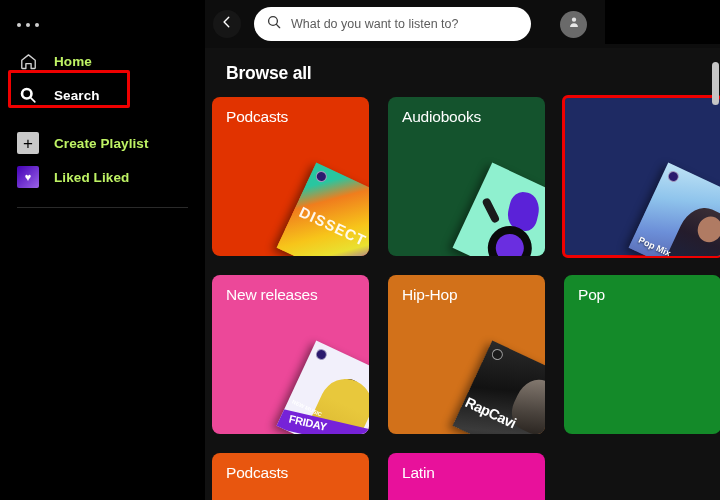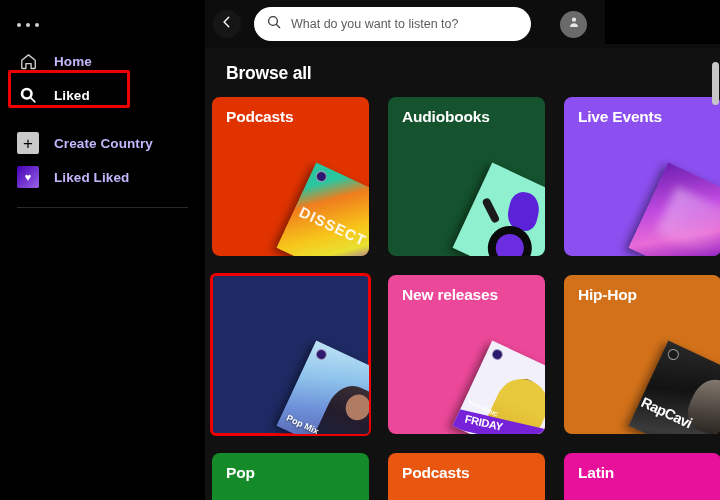--- a/index.html
+++ b/index.html
@@ -26,21 +26,21 @@
   .nav-list { margin-top: 6px; }
   .nav-item {
     display: flex; align-items: center;
     height: 34px;
     padding-left: 17px;
     gap: 15px;
     cursor: pointer;
     position: relative;
   }
   .nav-item .label {
-    color: #c4b5fd;
+    color: #bef264;
     font-size: 13.5px;
     font-weight: bold;
     letter-spacing: .1px;
     white-space: nowrap;
   }
   .nav-item.active .label { color: #fff; }
   .ico { width: 22px; height: 22px; flex: 0 0 22px; display:flex; align-items:center; justify-content:center; }
   .ico svg { display:block; }
 
   
@@ -136,21 +136,21 @@
     height: 159px;
     border-radius: 8px;
     overflow: hidden;
     cursor: pointer;
   }
   .card .card-title {
     position: absolute;
     left: 14px; top: 11px;
     color: #fff;
     font-size: 15.5px;
-    font-weight: bold;
+    font-weight: normal;
     letter-spacing: -.2px;
     z-index: 4;
   }
   .card.selected { outline: 3px solid #ef0000; outline-offset: -1px; border-radius: 4px; }
 
   
   .art {
     position: absolute;
     right: -17px; bottom: -16px;
     width: 94px; height: 94px;
@@ -250,31 +250,31 @@
       </div>
 
       <div class="nav-item active">
         <span class="ico">
           <svg width="20" height="20" viewBox="0 0 24 24" fill="none" stroke="#ffffff" stroke-width="1.9" stroke-linecap="round">
             <circle cx="10.5" cy="10.5" r="6.3" fill="#ffffff" stroke="#ffffff"></circle>
             <circle cx="10.5" cy="10.5" r="4.1" fill="#000000" stroke="none"></circle>
             <line x1="15.4" y1="15.4" x2="20.2" y2="20.2"></line>
           </svg>
         </span>
-        <span class="label">Liked</span>
+        <span class="label">Search</span>
       </div>
 
 
       <div class="spacer-gap"></div>
 
       <div class="nav-item">
         <span class="tile-ico tile-plus">
           <span>+</span>
         </span>
-        <span class="label">Create Country</span>
+        <span class="label">Create Playlist</span>
       </div>
 
       <div class="nav-item">
         <span class="tile-ico tile-heart">
           <span>♥</span>
         </span>
         <span class="label">Liked Liked</span>
       </div>
 
       <div class="divider"></div>
@@ -332,26 +332,20 @@
       <div class="card" style="background:#14532d">
         <div class="card-title">Audiobooks</div>
         <div class="art art-audiobook">
           <div class="blob4"></div>
           <div class="blob1"></div>
           <div class="blob2"></div>
           <div class="blob3"></div>
         </div>
       </div>
 
-      <div class="card" style="background:#8c4ff0">
-        <div class="card-title">Live Events</div>
-        <div class="art art-live">
-          <div class="hl"></div>
-        </div>
-      </div>
 
       <div class="card selected" style="background:#1e2a63">
         <div class="art art-popmix">
           <div class="badge"></div>
           <div class="person"></div>
           <div class="face"></div>
           <div class="art-label">Pop Mix</div>
         </div>
       </div>
 

